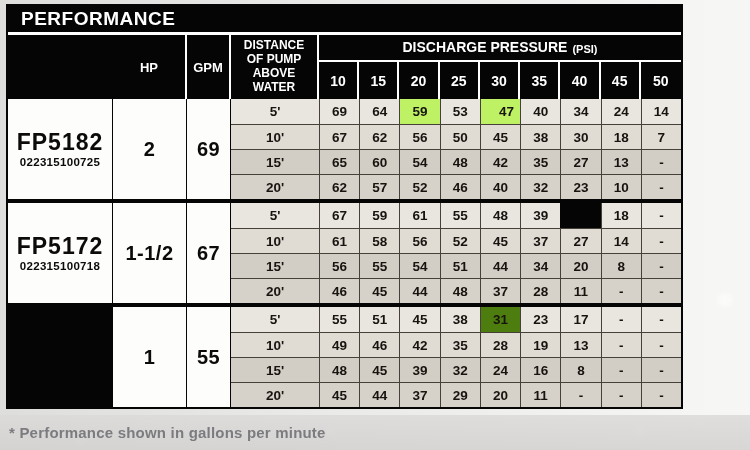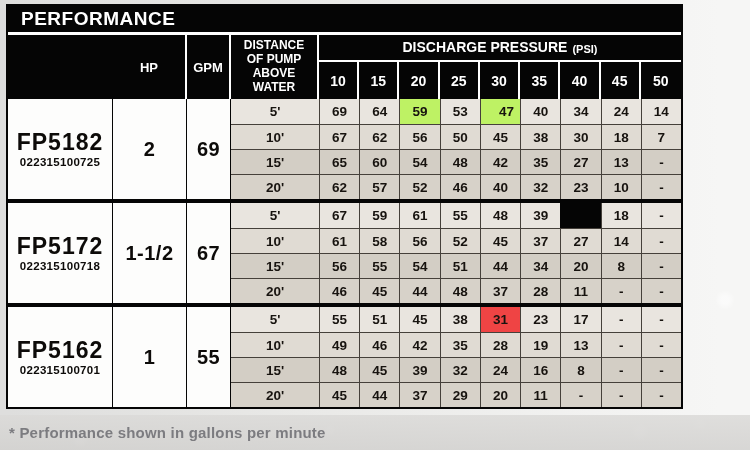--- a/index.html
+++ b/index.html
@@ -201,32 +201,28 @@
         <div class="dcell val rt" style="background-color: rgb(215, 210, 201); grid-area: 4 / 6;">45</div>
         <div class="dcell val rt" style="background-color: rgb(215, 210, 201); grid-area: 4 / 7;">44</div>
         <div class="dcell val rt" style="background-color: rgb(215, 210, 201); grid-area: 4 / 8;">48</div>
         <div class="dcell val rt" style="background-color: rgb(215, 210, 201); grid-area: 4 / 9;">37</div>
         <div class="dcell val rt" style="background-color: rgb(215, 210, 201); grid-area: 4 / 10;">28</div>
         <div class="dcell val rt" style="background-color: rgb(215, 210, 201); grid-area: 4 / 11;">11</div>
         <div class="dcell val rt" style="background-color: rgb(215, 210, 201); grid-area: 4 / 12;">-</div>
         <div class="dcell val rt" style="background-color: rgb(215, 210, 201); grid-area: 4 / 13;">-</div>
       </div>
       <div class="block sep">
-        <div class="wcell" style="grid-area: 1 / 1 / 5;">
-          <div class="model-name">FP5162</div>
-          <div class="model-upc">022315100701</div>
-        </div>
         <div class="wcell bignum" style="grid-area: 1 / 2 / 5;">1</div>
         <div class="wcell bignum" style="grid-area: 1 / 3 / 5;">55</div>
         <div class="dcell" style="background-color: rgb(233, 229, 223); grid-area: 1 / 4;">5'</div>
         <div class="dcell val" style="background-color: rgb(233, 229, 223); grid-area: 1 / 5;">55</div>
         <div class="dcell val" style="background-color: rgb(233, 229, 223); grid-area: 1 / 6;">51</div>
         <div class="dcell val" style="background-color: rgb(233, 229, 223); grid-area: 1 / 7;">45</div>
         <div class="dcell val" style="background-color: rgb(233, 229, 223); grid-area: 1 / 8;">38</div>
-        <div class="dcell val" style="background-color: #ef4444; grid-area: 1 / 9;">31</div>
+        <div class="dcell val" style="background-color: #4d7c0f; grid-area: 1 / 9;">31</div>
         <div class="dcell val" style="background-color: rgb(233, 229, 223); grid-area: 1 / 10;">23</div>
         <div class="dcell val" style="background-color: rgb(233, 229, 223); grid-area: 1 / 11;">17</div>
         <div class="dcell val" style="background-color: rgb(233, 229, 223); grid-area: 1 / 12;">-</div>
         <div class="dcell val" style="background-color: rgb(233, 229, 223); grid-area: 1 / 13;">-</div>
         <div class="dcell rt" style="background-color: rgb(224, 219, 211); grid-area: 2 / 4;">10'</div>
         <div class="dcell val rt" style="background-color: rgb(224, 219, 211); grid-area: 2 / 5;">49</div>
         <div class="dcell val rt" style="background-color: rgb(224, 219, 211); grid-area: 2 / 6;">46</div>
         <div class="dcell val rt" style="background-color: rgb(224, 219, 211); grid-area: 2 / 7;">42</div>
         <div class="dcell val rt" style="background-color: rgb(224, 219, 211); grid-area: 2 / 8;">35</div>
         <div class="dcell val rt" style="background-color: rgb(224, 219, 211); grid-area: 2 / 9;">28</div>

